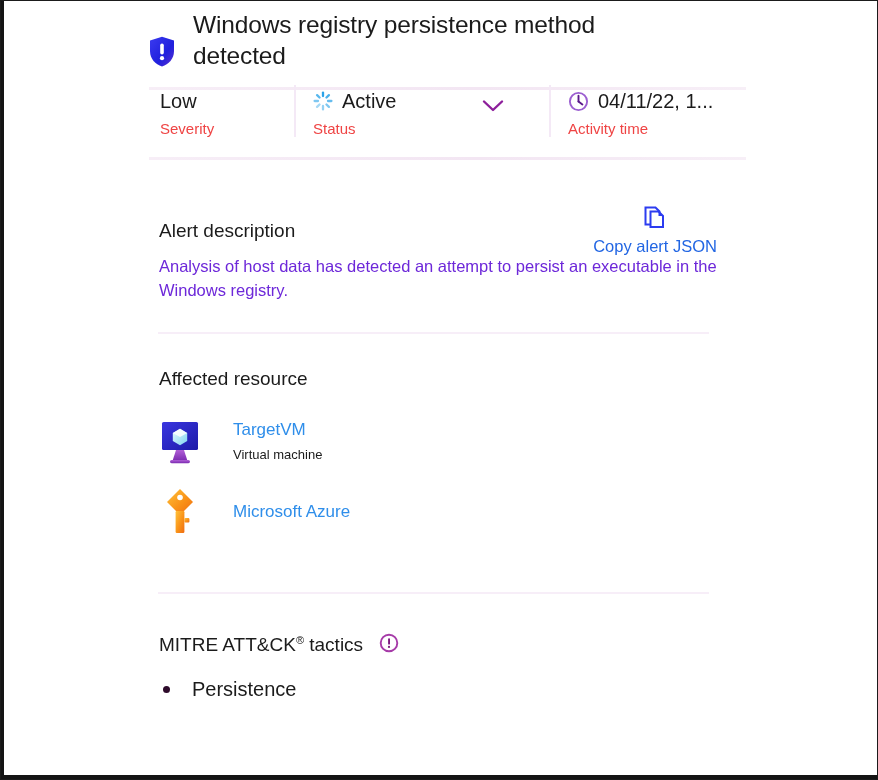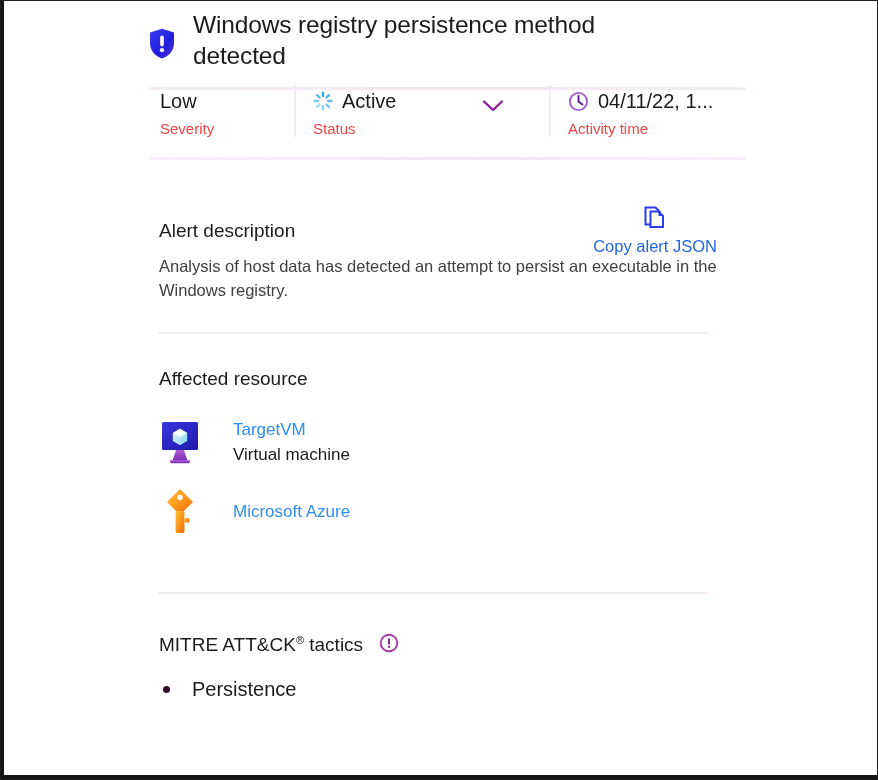--- a/index.html
+++ b/index.html
@@ -28,21 +28,21 @@
     position: absolute;
     left: 148px;
     top: 0px;
     width: 600px;
     height: 780px;
   }
 
   
   .alert-header {
     display: flex;
-    align-items: center;
+    align-items: flex-end;
     padding: 8px 0 0 0;
     gap: 14px;
   }
   .shield-wrap {
     flex: 0 0 auto;
     width: 30px;
     padding-top: 10px;
   }
   .alert-title {
     font-size: 24.5px;
@@ -121,21 +121,21 @@
   }
 
   
   .section-title {
     font-size: 19px;
     color: #1b1b1b;
     line-height: 24px;
   }
   .body-text {
     font-size: 16.5px;
-    color: #404040;
+    color: #6d28d9;
     line-height: 24px;
   }
 
   .desc-head {
     position: absolute;
     left: 10px;
     top: 204px;
     width: 580px;
     display: flex;
     align-items: center;
@@ -189,21 +189,21 @@
   .res-text { line-height: 1.05; }
   .res-link {
     color: #2f8eea;
     font-size: 17px;
     line-height: 25px;
     cursor: pointer;
     display: block;
   }
   .res-type {
     color: #1b1b1b;
-    font-size: 17px;
+    font-size: 13px;
     line-height: 25px;
     display: block;
   }
 
   
   .mitre-head {
     position: absolute;
     left: 10px;
     top: 627px;
     display: flex;

